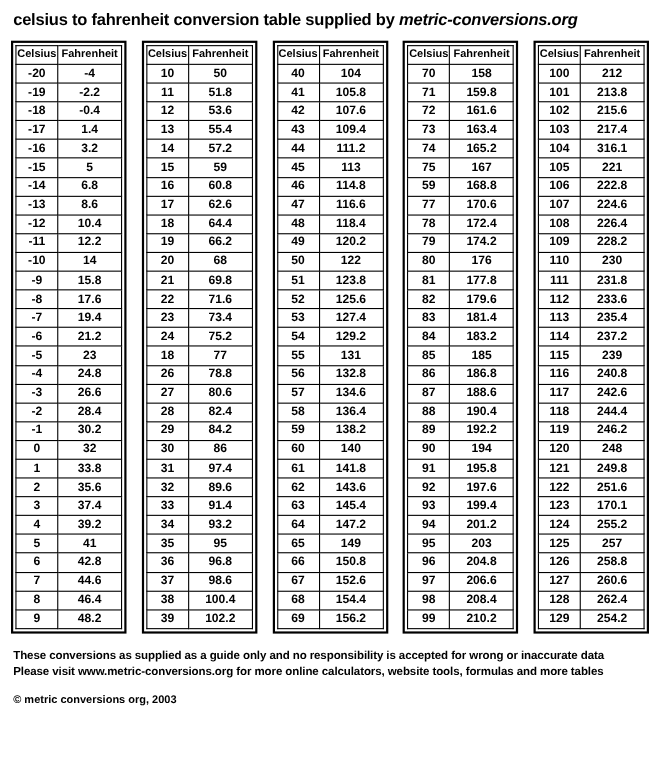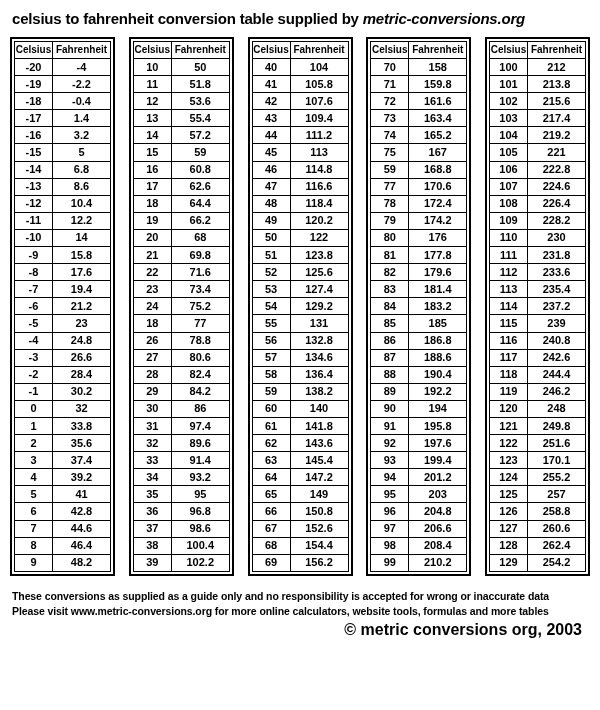--- a/index.html
+++ b/index.html
@@ -58,24 +58,23 @@
     margin-top: 14px;
     padding: 0 2px;
   }
   .footer-line {
     font-size: 10.5px;
     font-weight: bold;
     margin: 3px 0;
     letter-spacing: -0.1px;
   }
   .copyright {
-    text-align: right;
-    font-size: 16px;
+    font-size: 10px;
     font-weight: bold;
-    margin-top: 4px;
+    margin-top: 14px;
     padding-right: 6px;
   }
 </style>
 </head>
 <body>
 
 <div class="page">
 
   <div class="title">
     <span>celsius to fahrenheit conversion table supplied by </span><i>metric-conversions.org</i>
@@ -630,21 +629,21 @@
             <tr>
               <td class="col-c">102</td>
               <td class="col-f">215.6</td>
             </tr>
             <tr>
               <td class="col-c">103</td>
               <td class="col-f">217.4</td>
             </tr>
             <tr>
               <td class="col-c">104</td>
-              <td class="col-f">219.2</td>
+              <td class="col-f">316.1</td>
             </tr>
             <tr>
               <td class="col-c">105</td>
               <td class="col-f">221</td>
             </tr>
             <tr>
               <td class="col-c">106</td>
               <td class="col-f">222.8</td>
             </tr>
             <tr>

